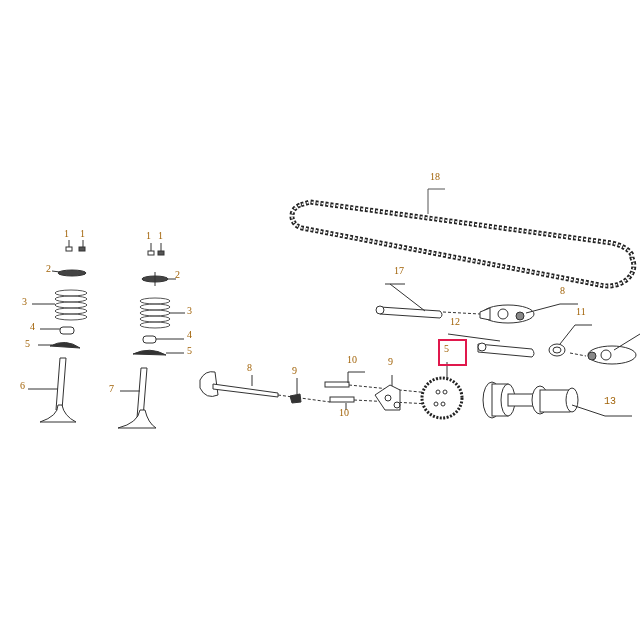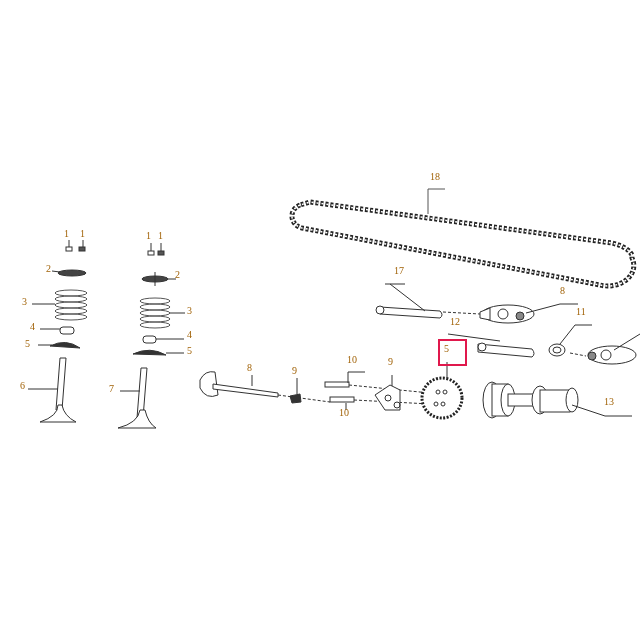--- a/index.html
+++ b/index.html
@@ -177,19 +177,19 @@
   <span class="lbl" style="left:25px;top:339px;">5</span>
   <span class="lbl" style="left:187px;top:346px;">5</span>
   <span class="lbl" style="left:20px;top:381px;">6</span>
   <span class="lbl" style="left:109px;top:384px;">7</span>
   <span class="lbl" style="left:247px;top:363px;">8</span>
   <span class="lbl" style="left:292px;top:366px;">9</span>
   <span class="lbl" style="left:347px;top:355px;">10</span>
   <span class="lbl" style="left:339px;top:408px;">10</span>
   <span class="lbl" style="left:388px;top:357px;">9</span>
   <span class="lbl" style="left:444px;top:344px;">5</span>
-  <span class="lbl" style="left:604px;top:397px;">13</span>
+  <span class="lbl" style="left:604px;top:397px;font-family:Liberation Mono, monospace;">13</span>
   <span class="lbl" style="left:560px;top:286px;">8</span>
   <span class="lbl" style="left:576px;top:307px;">11</span>
   <span class="lbl" style="left:450px;top:317px;">12</span>
   <span class="lbl" style="left:394px;top:266px;">17</span>
   <span class="lbl" style="left:430px;top:172px;">18</span>
 </div>
 
 </body></html>

